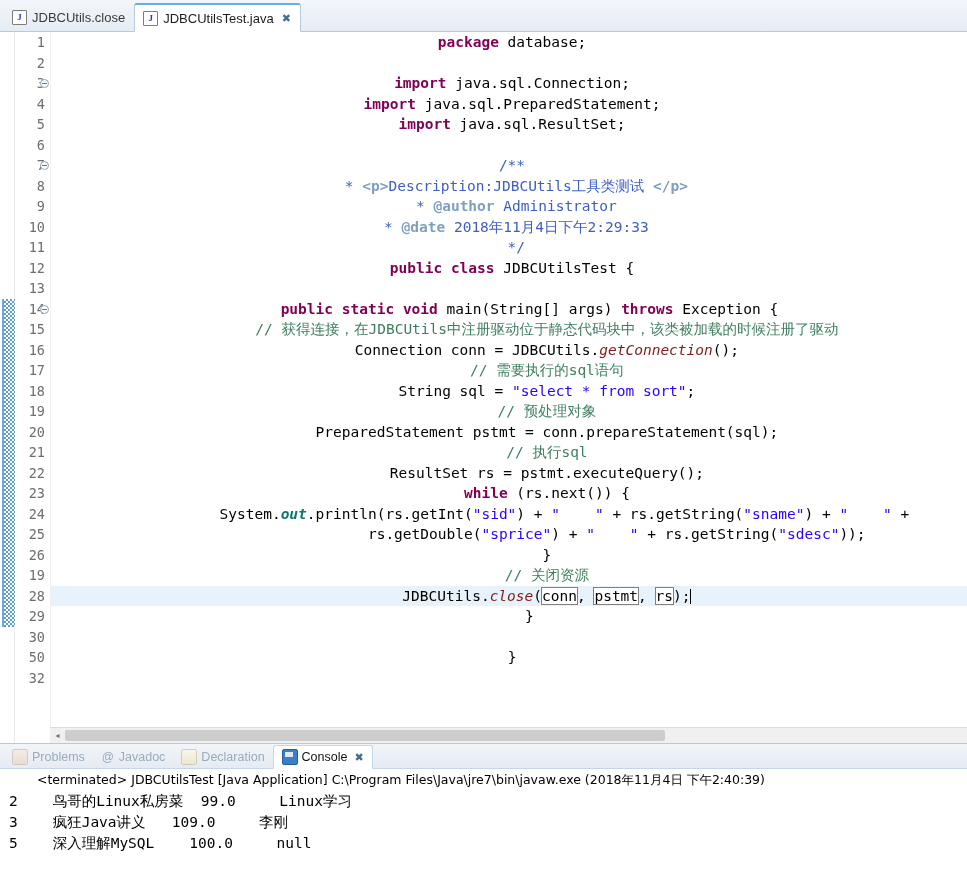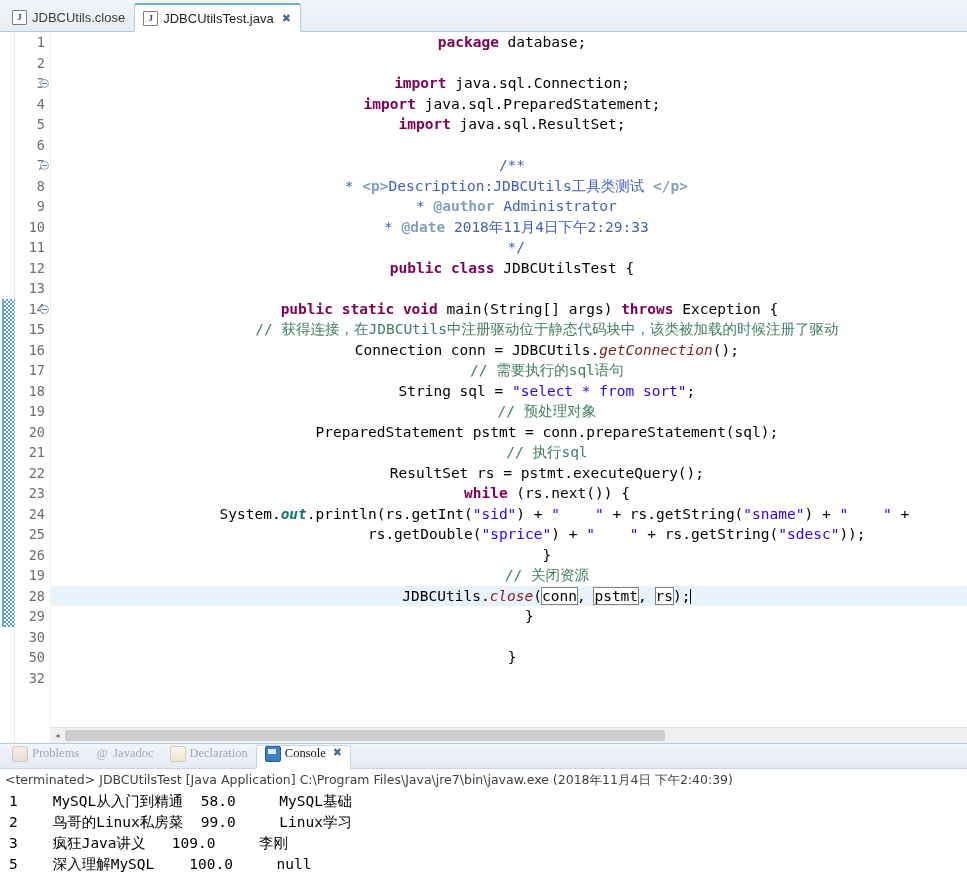--- a/index.html
+++ b/index.html
@@ -203,29 +203,28 @@
     background: linear-gradient(#f2f5fa, #e5ebf3);
     display: flex;
     align-items: flex-end;
     padding-left: 4px;
     box-sizing: border-box;
     border-bottom: 1px solid #c5d6e6;
   }
   .ctab {
     height: 22px;
     display: flex;
-    align-items: flex-start;
+    align-items: center;
     gap: 4px;
     padding: 0 8px;
     font-size: 12.5px;
     color: #9aabbb;
     box-sizing: border-box;
     white-space: nowrap;
     cursor: default;
-    font-family: Liberation Serif, serif;
   }
   .ctab.active {
     background: #ffffff;
     color: #121212;
     border: 1px solid #c5d6e6;
     border-bottom: 1px solid #ffffff;
     border-radius: 3px 3px 0 0;
     margin-bottom: -1px;
     height: 24px;
   }
@@ -272,22 +271,23 @@
     font-size: 12.5px;
     color: #000;
     padding: 2px 0 0 3px;
     box-sizing: border-box;
   }
   .term-line {
     font-family: "DejaVu Sans", sans-serif;
     font-size: 12.5px;
     line-height: 17px;
     white-space: nowrap;
-    color: #404040;
+    color: #000000;
     padding-left: 2px;
+    margin-left: 32px;
   }
   .out-rows {
     font-family: "DejaVu Sans Mono", monospace;
     font-size: 14.5px;
     line-height: 21px;
     white-space: pre;
     color: #000;
     padding-left: 6px;
     margin-top: 3px;
   }
@@ -375,16 +375,16 @@
       </div>
       <div class="ctab active">
         <span class="ico ico-console"></span>
         <span>Console</span>
         <span class="closex">✖</span>
       </div>
     </div>
 
     <div class="console-body">
       <div class="term-line">&lt;terminated&gt; JDBCUtilsTest [Java Application] C:\Program Files\Java\jre7\bin\javaw.exe (2018年11月4日 下午2:40:39)</div>
-      <div class="out-rows" id="outrows"><div>1    MySQL从入门到精通  58.0     MySQL基础</div><div>2    鸟哥的Linux私房菜  99.0     Linux学习</div><div>3    疯狂Java讲义   109.0     李刚</div><div>5    深入理解MySQL    100.0     null</div></div>
+      <div class="out-rows" id="outrows"><div>2    鸟哥的Linux私房菜  99.0     Linux学习</div><div>3    疯狂Java讲义   109.0     李刚</div><div>5    深入理解MySQL    100.0     null</div></div>
     </div>
   </div>
 </div>
 
 </body></html>

